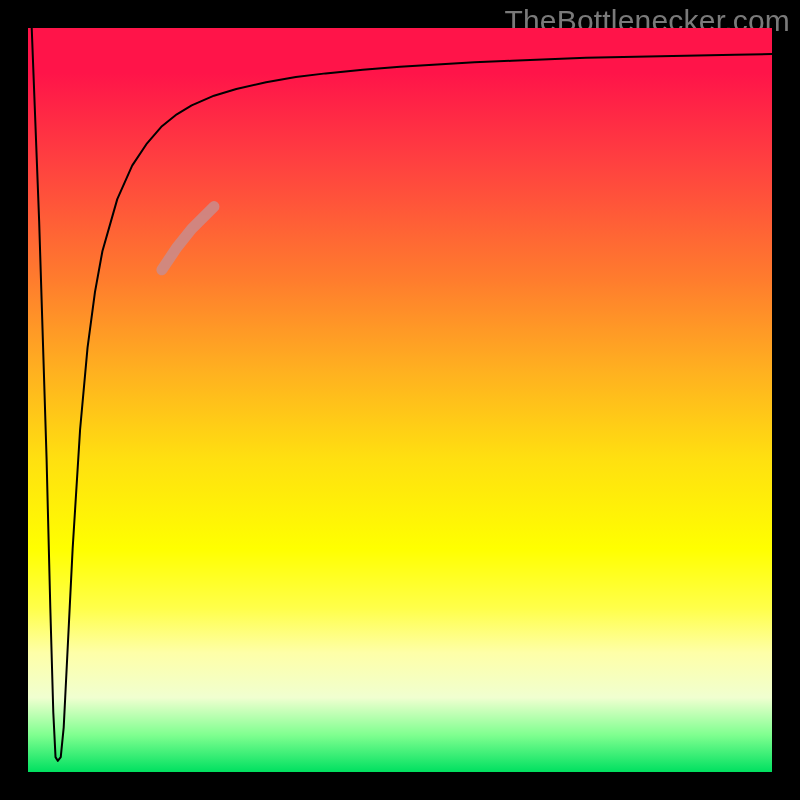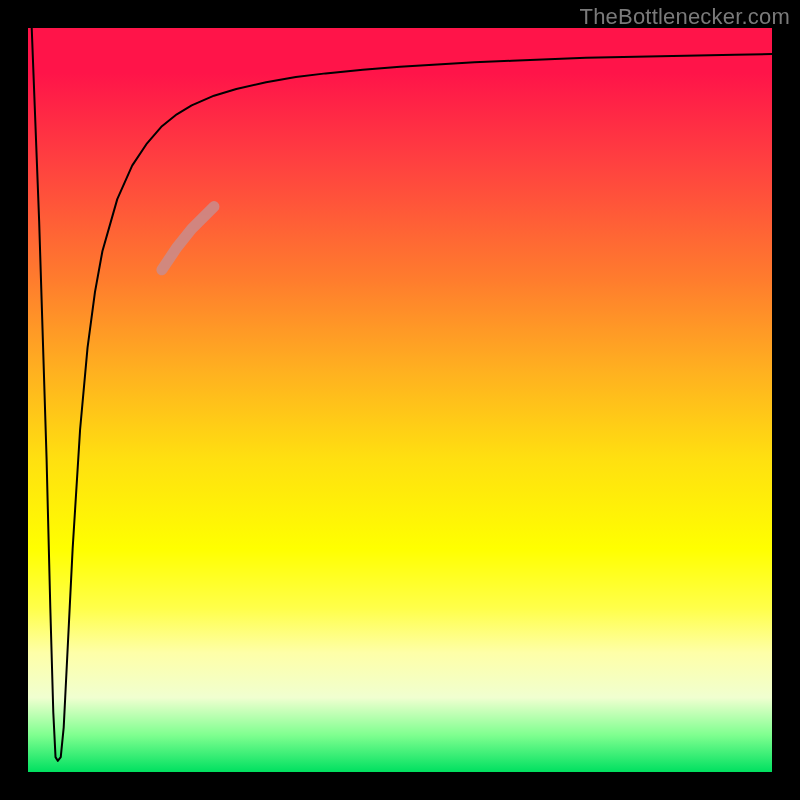--- a/index.html
+++ b/index.html
@@ -35,21 +35,21 @@
       #feffa8 84%,
       #f0ffd0 90%,
       #80ff90 95%,
       #00e060 100%
     );
   }
   .attribution {
     position: absolute;
     top: 4px;
     right: 10px;
-    font-size: 22px;
+    font-size: 30px;
     color: #7a7a7a;
     font-weight: 500;
     letter-spacing: 0.2px;
   }
   svg.curve-layer {
     position: absolute;
     left: 0;
     top: 0;
     width: 744px;
     height: 744px;

